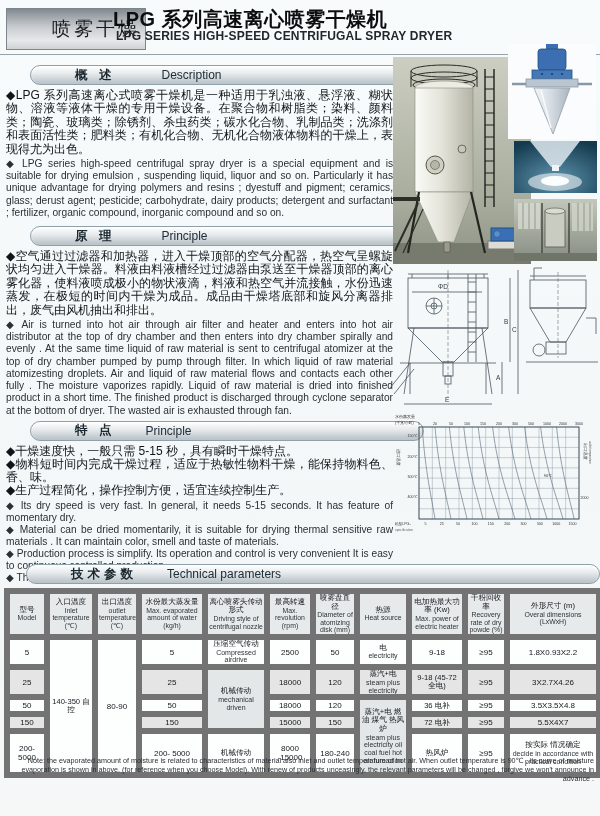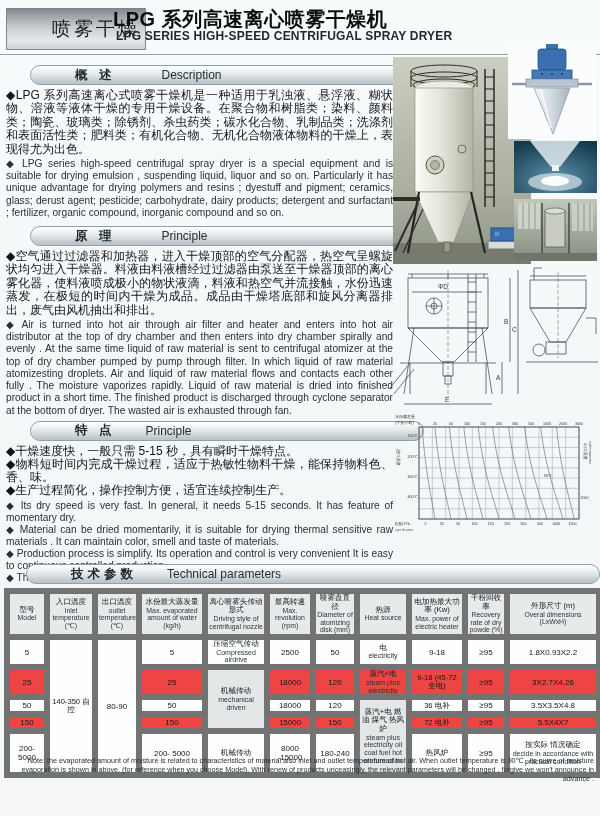--- a/index.html
+++ b/index.html
@@ -45,21 +45,21 @@
   .tblwrap{position:absolute;left:4px;top:588px;width:592px;}
   table{border-collapse:collapse;table-layout:fixed;width:592px;background:#fdfefe;}
   td,th{border:6px solid #737373;text-align:center;vertical-align:middle;padding:0 1px;overflow:hidden;}
   th{background:#e7eaeb;font-weight:normal;}
   .hcn{font-size:7.6px;line-height:8.6px;color:#14181c;}
   .hen{font-size:6.9px;line-height:7.6px;color:#2c3338;}
   td{font-size:8px;line-height:9px;color:#15191d;}
   .ccn{font-size:7.6px;line-height:8.6px;}
   .cen{font-size:7px;line-height:7.8px;color:#2c3338;}
   tr.hh{height:42px;} tr.r5{height:27px;} tr.r25{height:27px;} tr.r50{height:17px;} tr.r150{height:17px;} tr.r200{height:44px;}
-  .shade{background:#ef4444;}
+  .shade{background:#e5e5e5;}
   .merged{background:#e3e7e8;}
 
   
   .notes{position:absolute;left:8px;top:757px;width:586px;}
   .note-cn{font-size:7.2px;line-height:9px;color:#15191d;}
   .note-en{font-size:7.2px;line-height:8.8px;color:#2a2f34;text-align:right;}
 </style>
 </head>
 <body>
 

